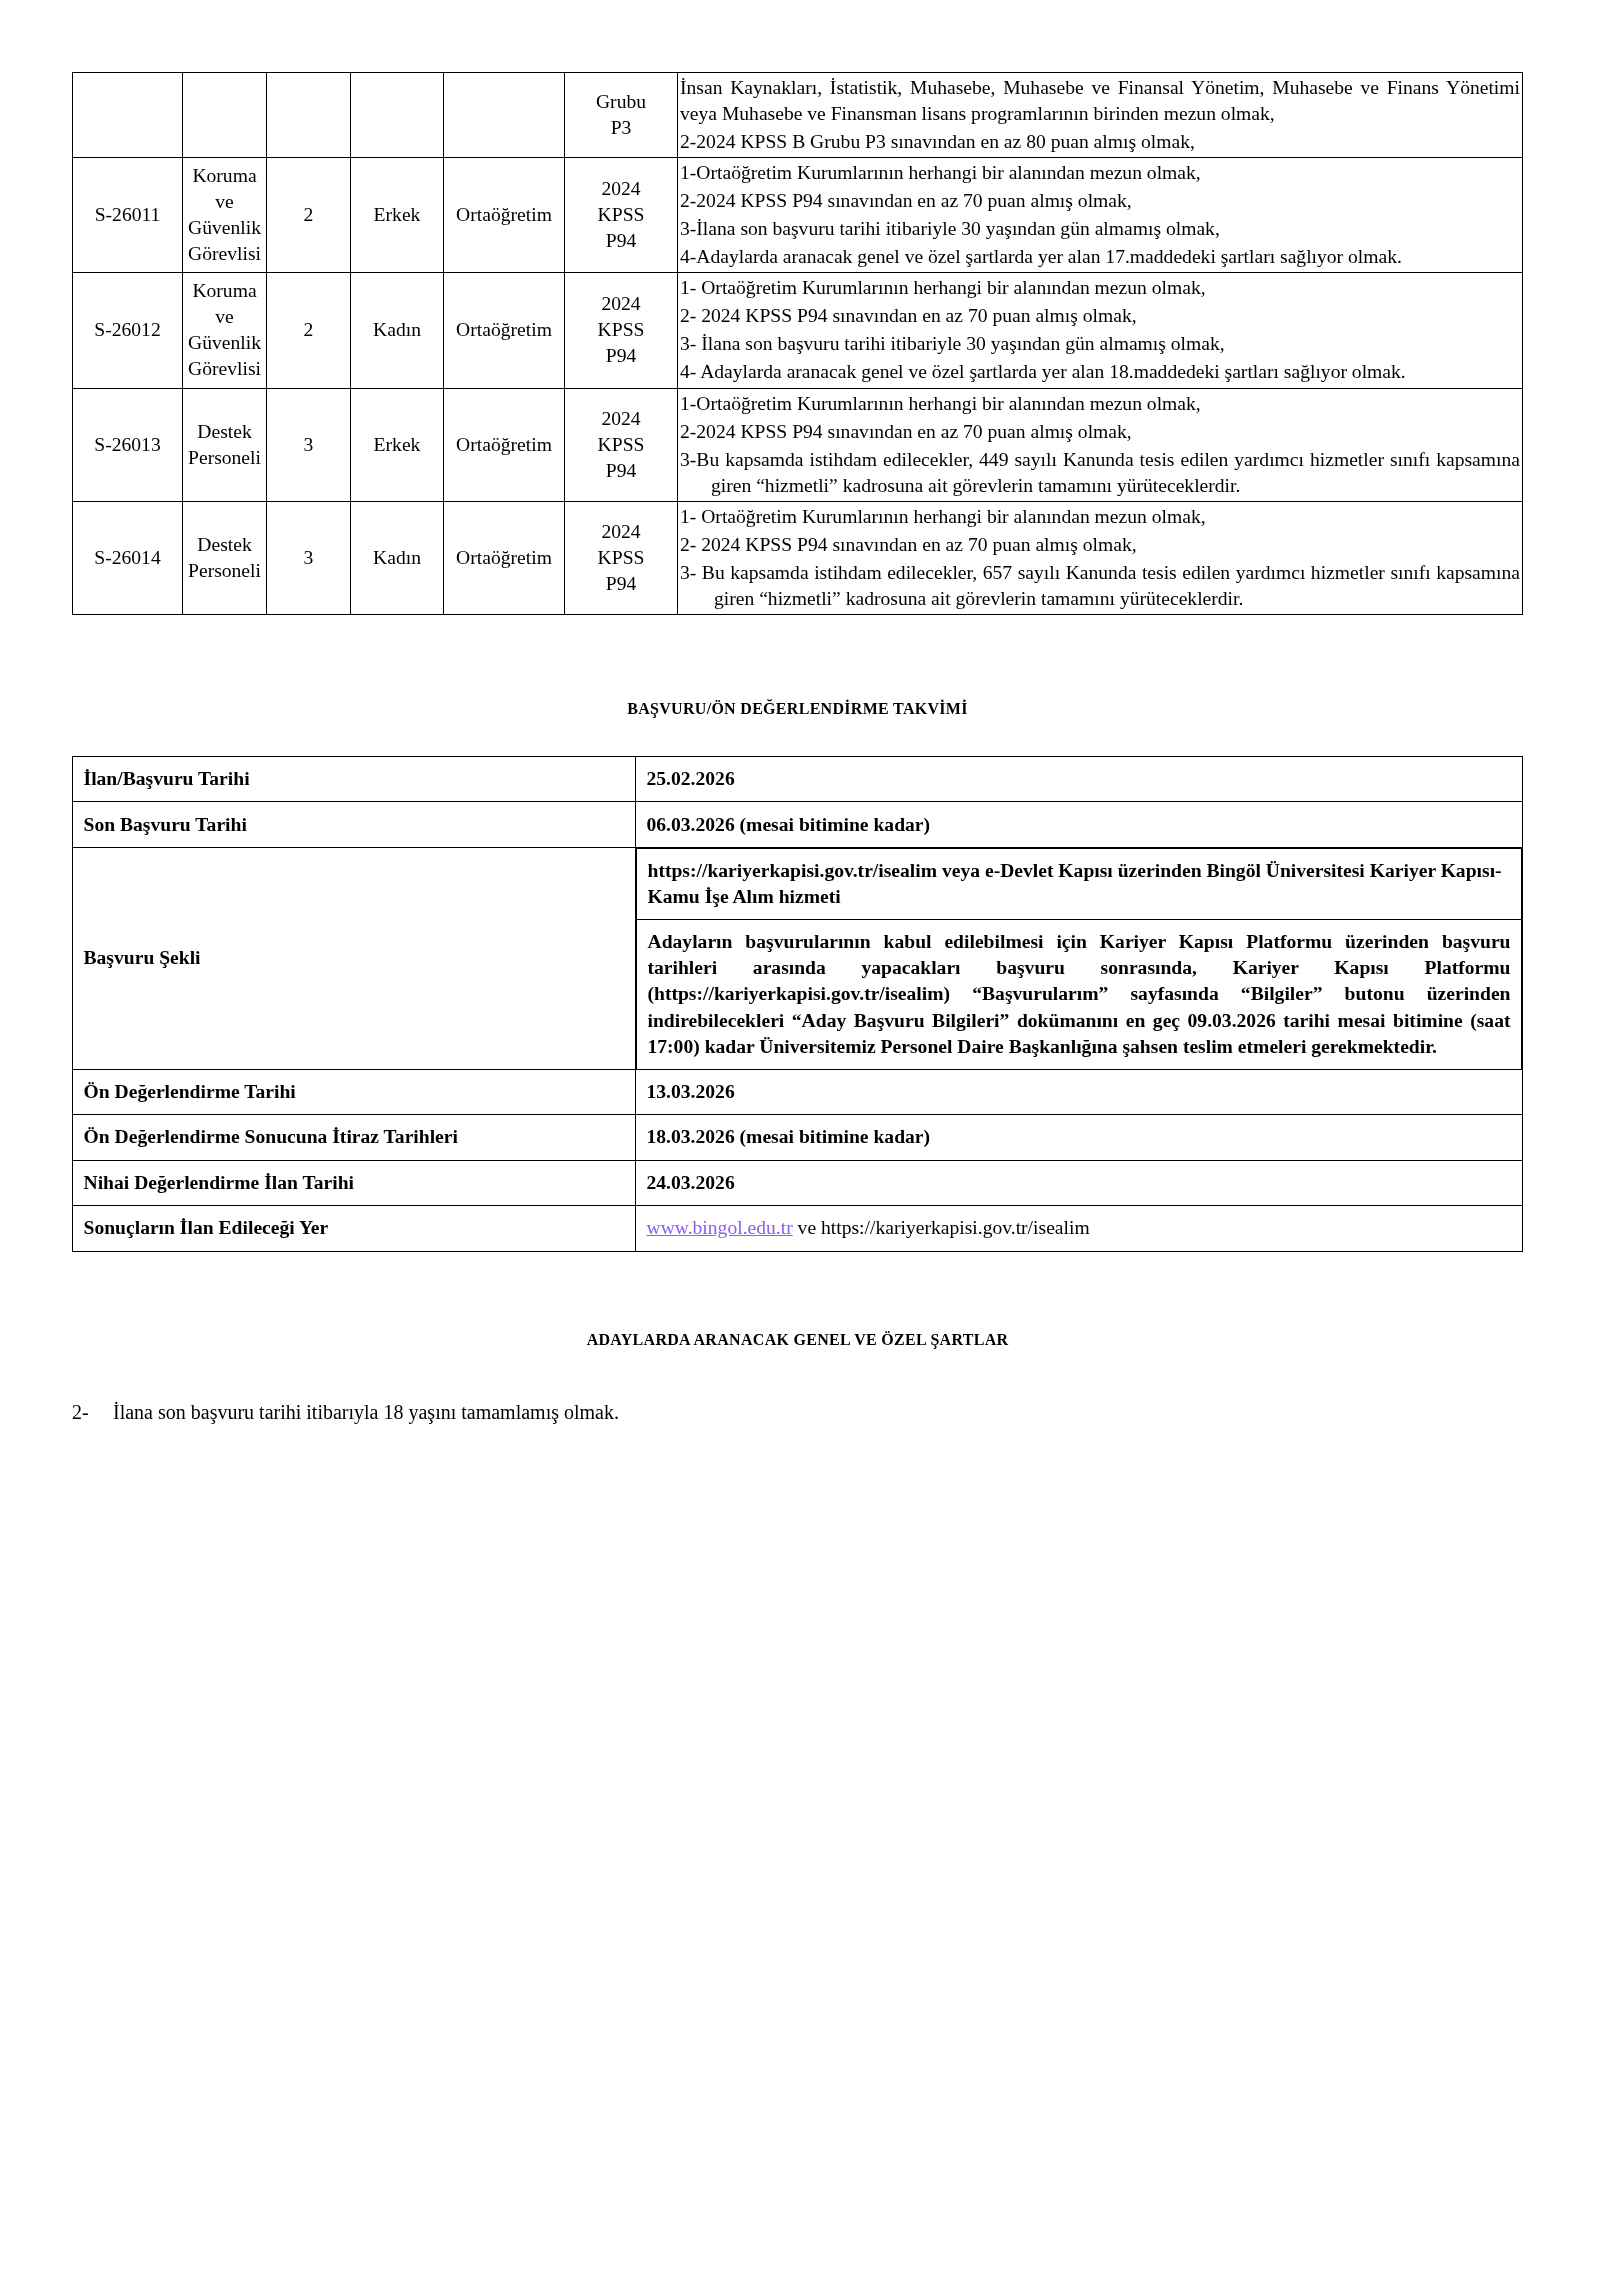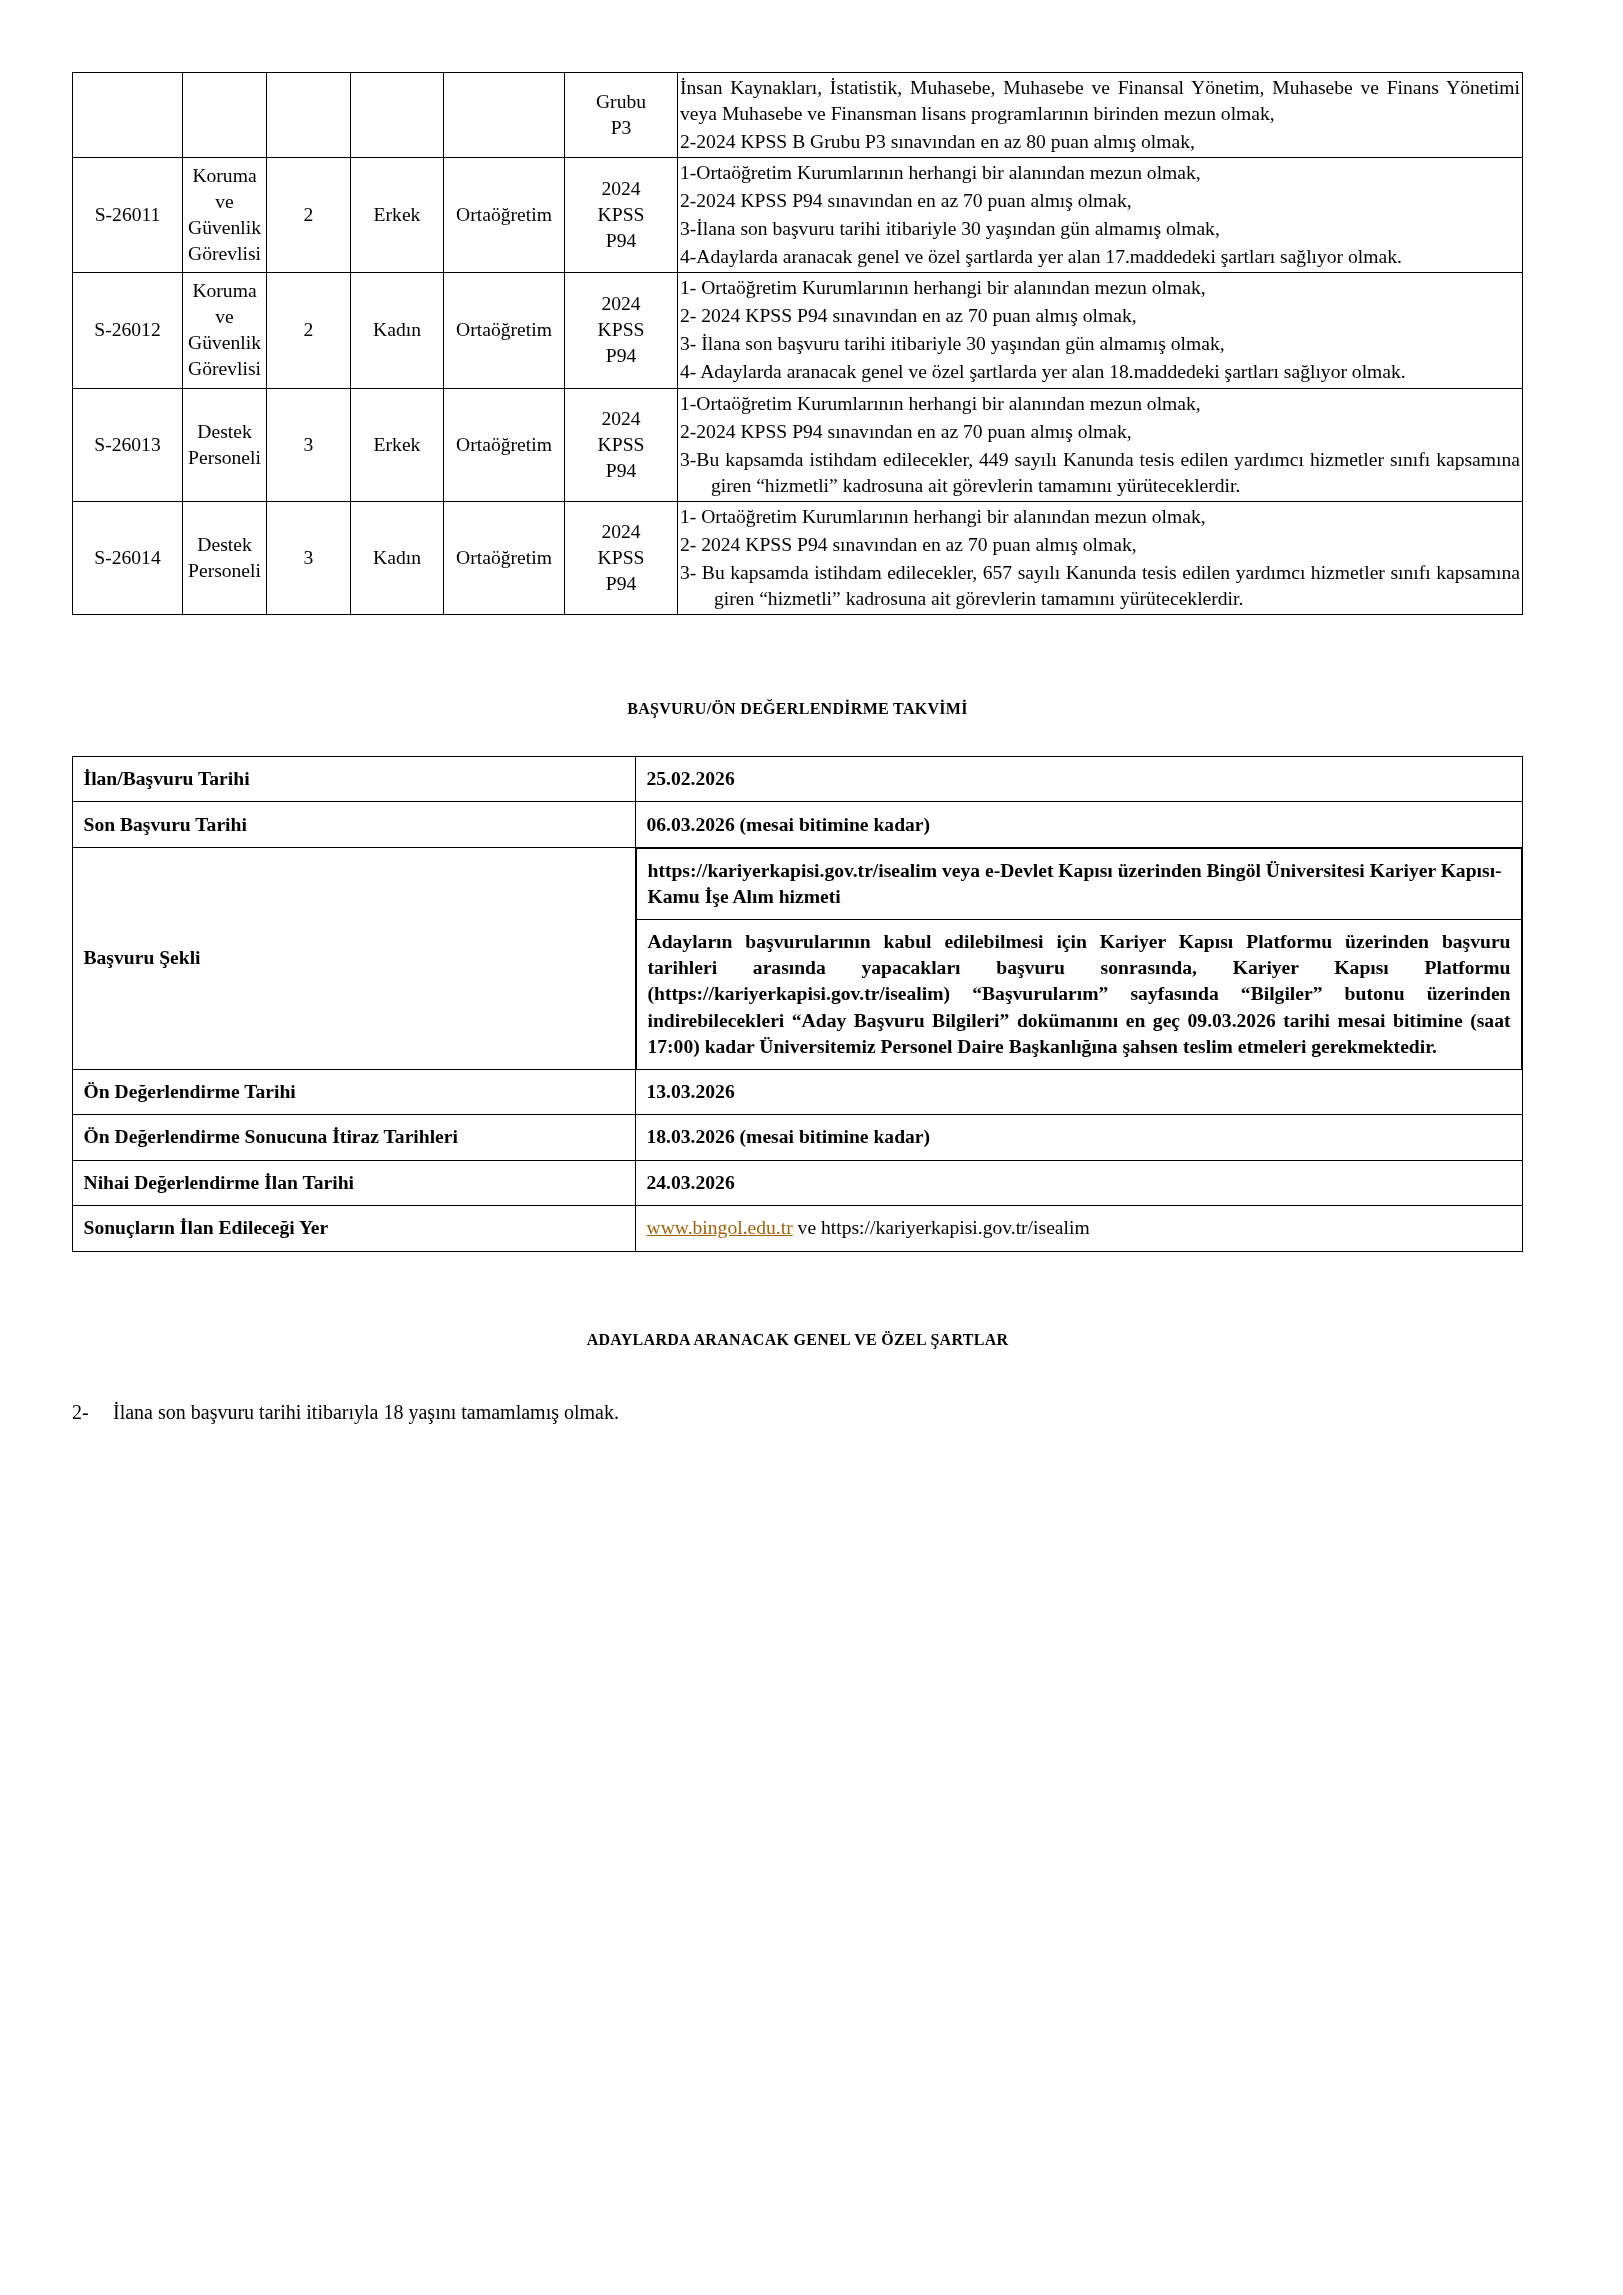--- a/index.html
+++ b/index.html
@@ -109,21 +109,21 @@
   }
   .nested td {
     border: 0;
     border-bottom: 1.3px solid #000000;
     padding: 9.2px 10.5px;
     font-size: 19.6px;
     line-height: 1.33;
   }
   .nested tr:last-child td { border-bottom: 0; }
   .link {
-    color: #a16207;
+    color: #8b5cf6;
     text-decoration: underline;
   }
 
   
   ol.sartlar {
     list-style: none;
     margin: 0;
     padding: 0;
     font-size: 20px;
     line-height: 1.55;

